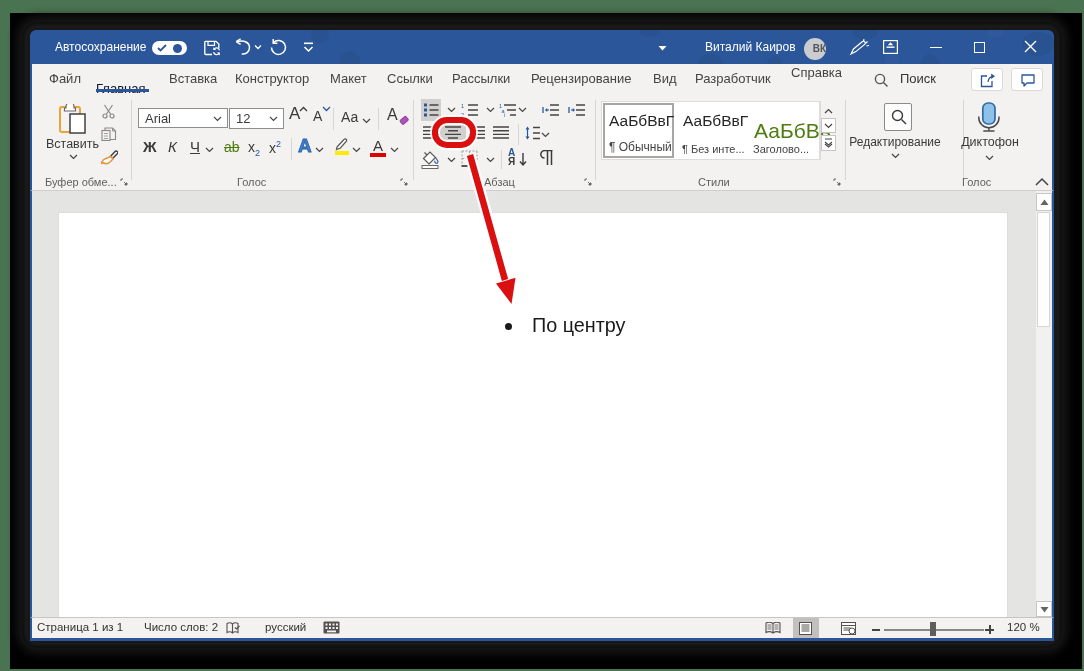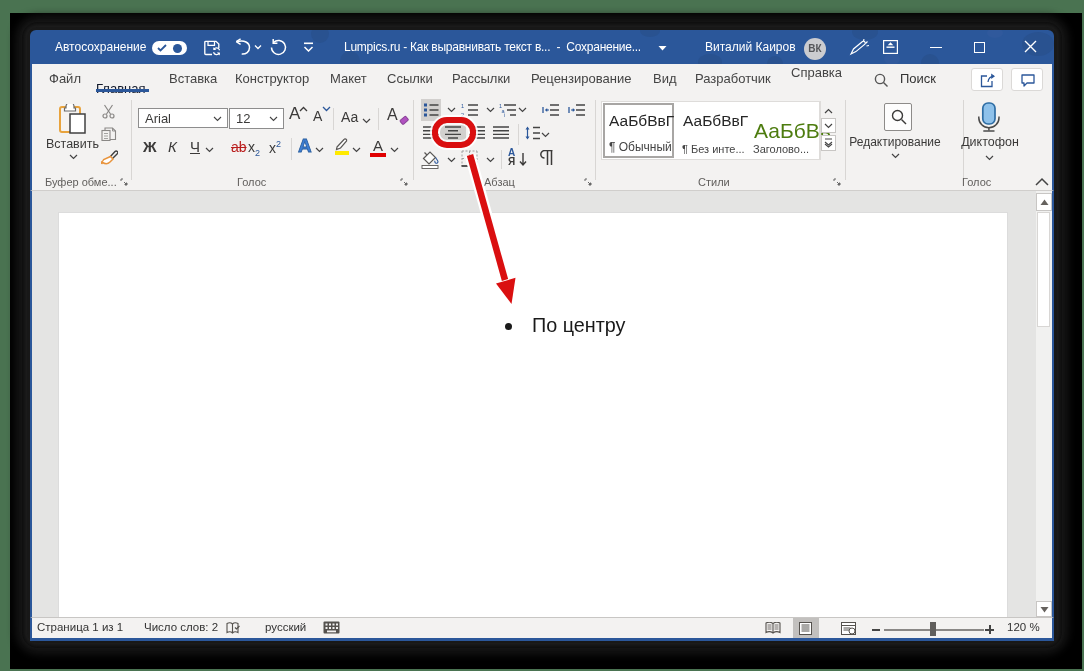--- a/index.html
+++ b/index.html
@@ -78,26 +78,25 @@
     <g transform="translate(18,0) scale(-1,1)">
       <path d="M14.5 4.5 a7 7 0 1 0 2 5" stroke="#fff" stroke-width="1.5" fill="none"></path>
       <path d="M14.8 1 v4.2 h-4.2" stroke="#fff" stroke-width="1.5" fill="none"></path>
     </g>
   </svg>
 
   <svg class="abs" style="left:273px;top:12px" width="11" height="10" viewBox="0 0 11 10">
     <rect x="1" y="0.5" width="9" height="1.6" fill="#fff"></rect>
       <path d="M1.5 5 L5.5 9 L9.5 5" stroke="#fff" stroke-width="1.5" fill="none"></path>
   </svg>
-  <div class="abs tbtxt" style="left:314px;top:10px;font-size:12px;letter-spacing:-0.25px">Lumpics.ru - Как выравнивать текст в...&nbsp;&nbsp;-&nbsp;&nbsp;Сохранение...</div>
   <svg class="abs" style="left:628px;top:15px" width="9" height="7" viewBox="0 0 9 7">
       <path d="M0.5 1 L4.5 5.5 L8.5 1 z" fill="#fff"></path>
     </svg>
   <div class="abs tbtxt" style="left:675px;top:10px;font-size:12px">Виталий Каиров</div>
-  <div class="abs" style="left:774px;top:8px;width:22px;height:22px;border-radius:50%;background:#cbccd0;color:#55565a;font-size:10px;font-weight:bold;text-align:center;line-height:22px">ВК</div>
+  <div class="abs" style="left:774px;top:8px;width:22px;height:22px;border-radius:50%;background:#cbccd0;color:#55565a;font-size:10px;font-weight:bold;text-align:right;line-height:22px">ВК</div>
 
   <svg class="abs" style="left:818px;top:9px" width="22" height="17" viewBox="0 0 22 17">
     <path d="M3 15 l2.5 -5 l9 -7.5 a1.8 1.8 0 0 1 2.4 2.6 l-9 7.5 z" stroke="#fff" stroke-width="1.2" fill="none"></path>
     <path d="M17.5 4.5 l2 -2 M18.5 7 l2.5 -0.5 M15.5 2 l0.5 -2" stroke="#fff" stroke-width="1.1" fill="none"></path>
   </svg>
 
   <svg class="abs" style="left:853px;top:10px" width="15" height="14" viewBox="0 0 15 14">
     <rect x="0.6" y="0.6" width="13.8" height="12.8" stroke="#fff" stroke-width="1.2" fill="none"></rect>
     <rect x="3.5" y="6.5" width="8" height="1.4" fill="#fff"></rect>
     <path d="M7.5 2.2 l2.8 3 h-5.6 z" fill="#fff"></path>
@@ -200,21 +199,21 @@
   <svg class="abs" style="left:366px;top:21px" width="12" height="11" viewBox="0 0 12 11">
       <rect x="2.5" y="3" width="7.5" height="5" rx="1" transform="rotate(-40 6 5.5)" fill="#b052c0" stroke="#8a4298" stroke-width="1"></rect>
     </svg>
 
   <div class="abs" style="left:111px;top:44px;font-size:15px;font-weight:bold;color:#3b3a39">Ж</div>
   <div class="abs" style="left:136px;top:44px;font-size:15px;font-style:italic;color:#3b3a39">К</div>
   <div class="abs" style="left:158px;top:44px;font-size:15px;text-decoration:underline;color:#3b3a39">Ч</div>
   <svg class="abs" style="left:173px;top:53px" width="9" height="6" viewBox="0 0 9 6">
       <path d="M1 1 L4.5 4.5 L8 1" stroke="#444" stroke-width="1.2" fill="none"></path>
     </svg>
-  <div class="abs" style="left:199px;top:45px;font-size:14px;text-decoration:line-through;color:#b91c1c">ab</div>
+  <div class="abs" style="left:192px;top:45px;font-size:14px;text-decoration:line-through;color:#4d7c0f">ab</div>
   <div class="abs" style="left:216px;top:45px;font-size:14px;color:#3b3a39">x<span style="font-size:9px;color:#2b579a;vertical-align:-4px">2</span></div>
   <div class="abs" style="left:237px;top:45px;font-size:14px;color:#3b3a39">x<span style="font-size:9px;color:#2b579a;vertical-align:6px">2</span></div>
   <div class="vsep" style="left:259px;top:44px;height:22px"></div>
   <div class="abs" style="left:266px;top:41px;font-size:19px;font-weight:bold;color:#3e7fd6;-webkit-text-stroke:0.8px #2b5f9e">А</div>
   <svg class="abs" style="left:283px;top:53px" width="9" height="6" viewBox="0 0 9 6">
       <path d="M1 1 L4.5 4.5 L8 1" stroke="#444" stroke-width="1.2" fill="none"></path>
     </svg>
   <svg class="abs" style="left:301px;top:43px" width="18" height="18" viewBox="0 0 18 18">
     <path d="M4 10 L11 2.5 a1.5 1.5 0 0 1 2.6 1.4 L7.5 11 l-4 1.5 z" stroke="#5a5856" stroke-width="1.2" fill="#fff"></path>
     <rect x="2" y="14" width="14" height="4" fill="#ffea00"></rect>

